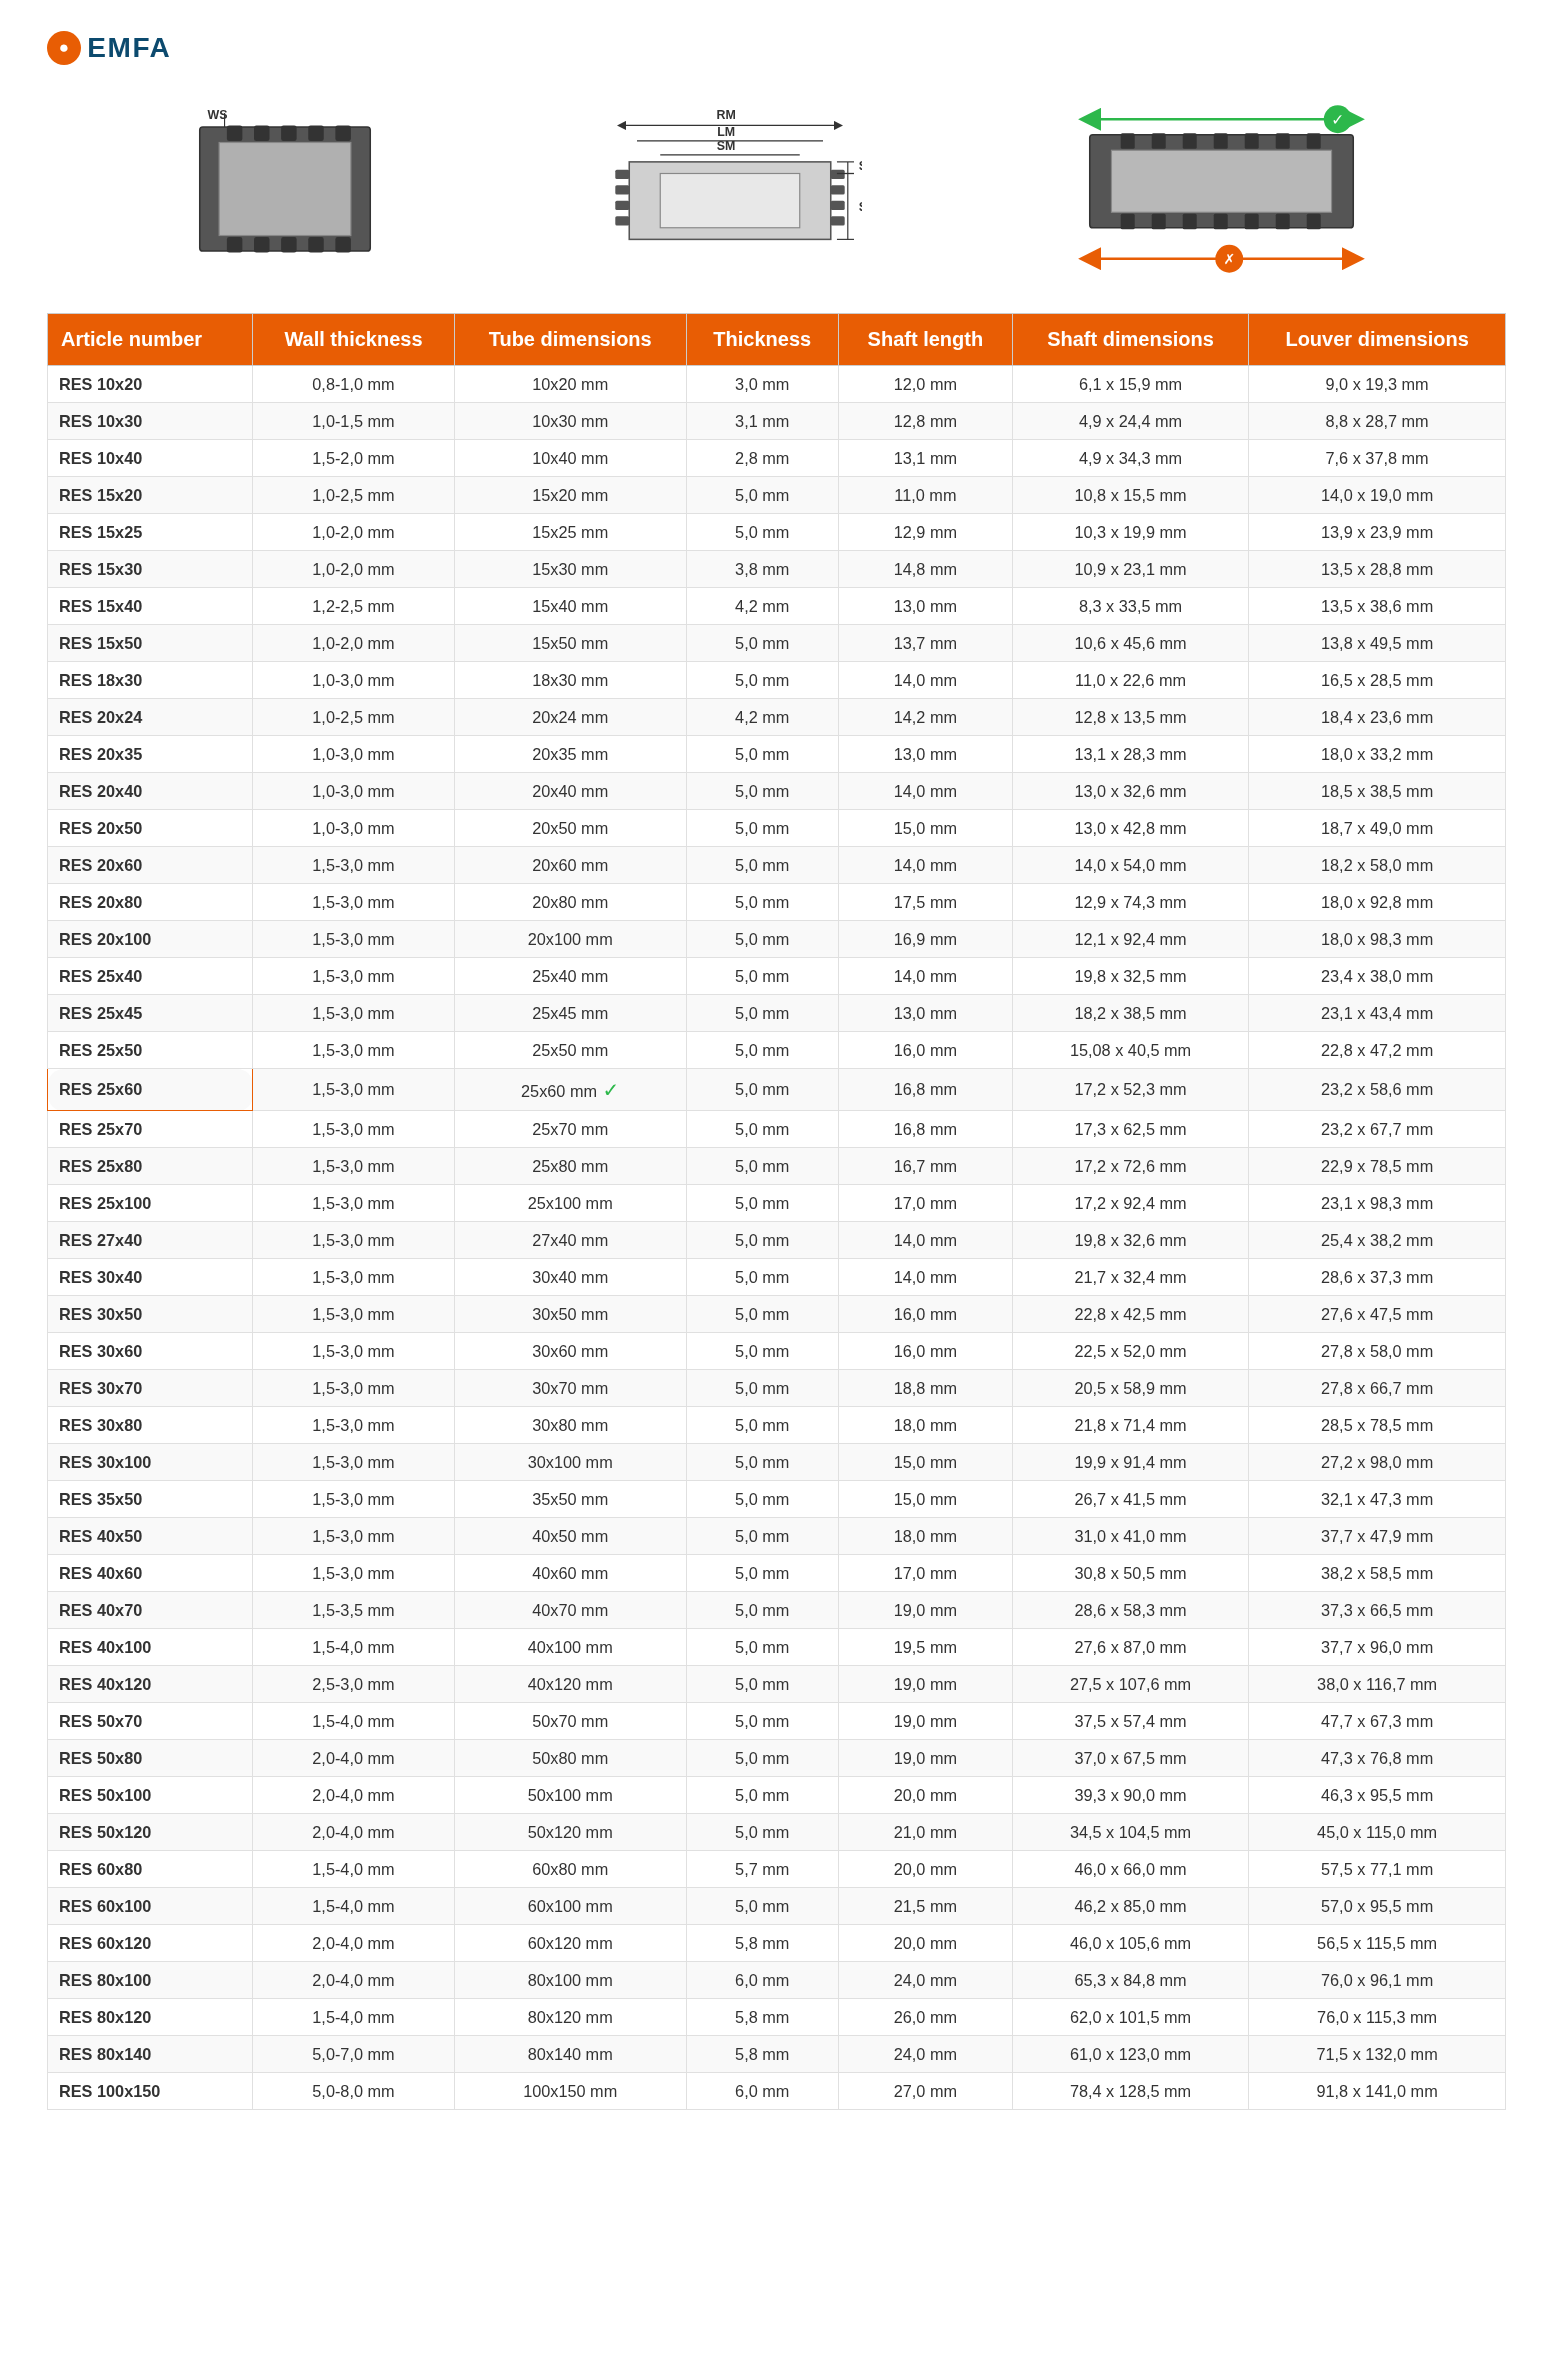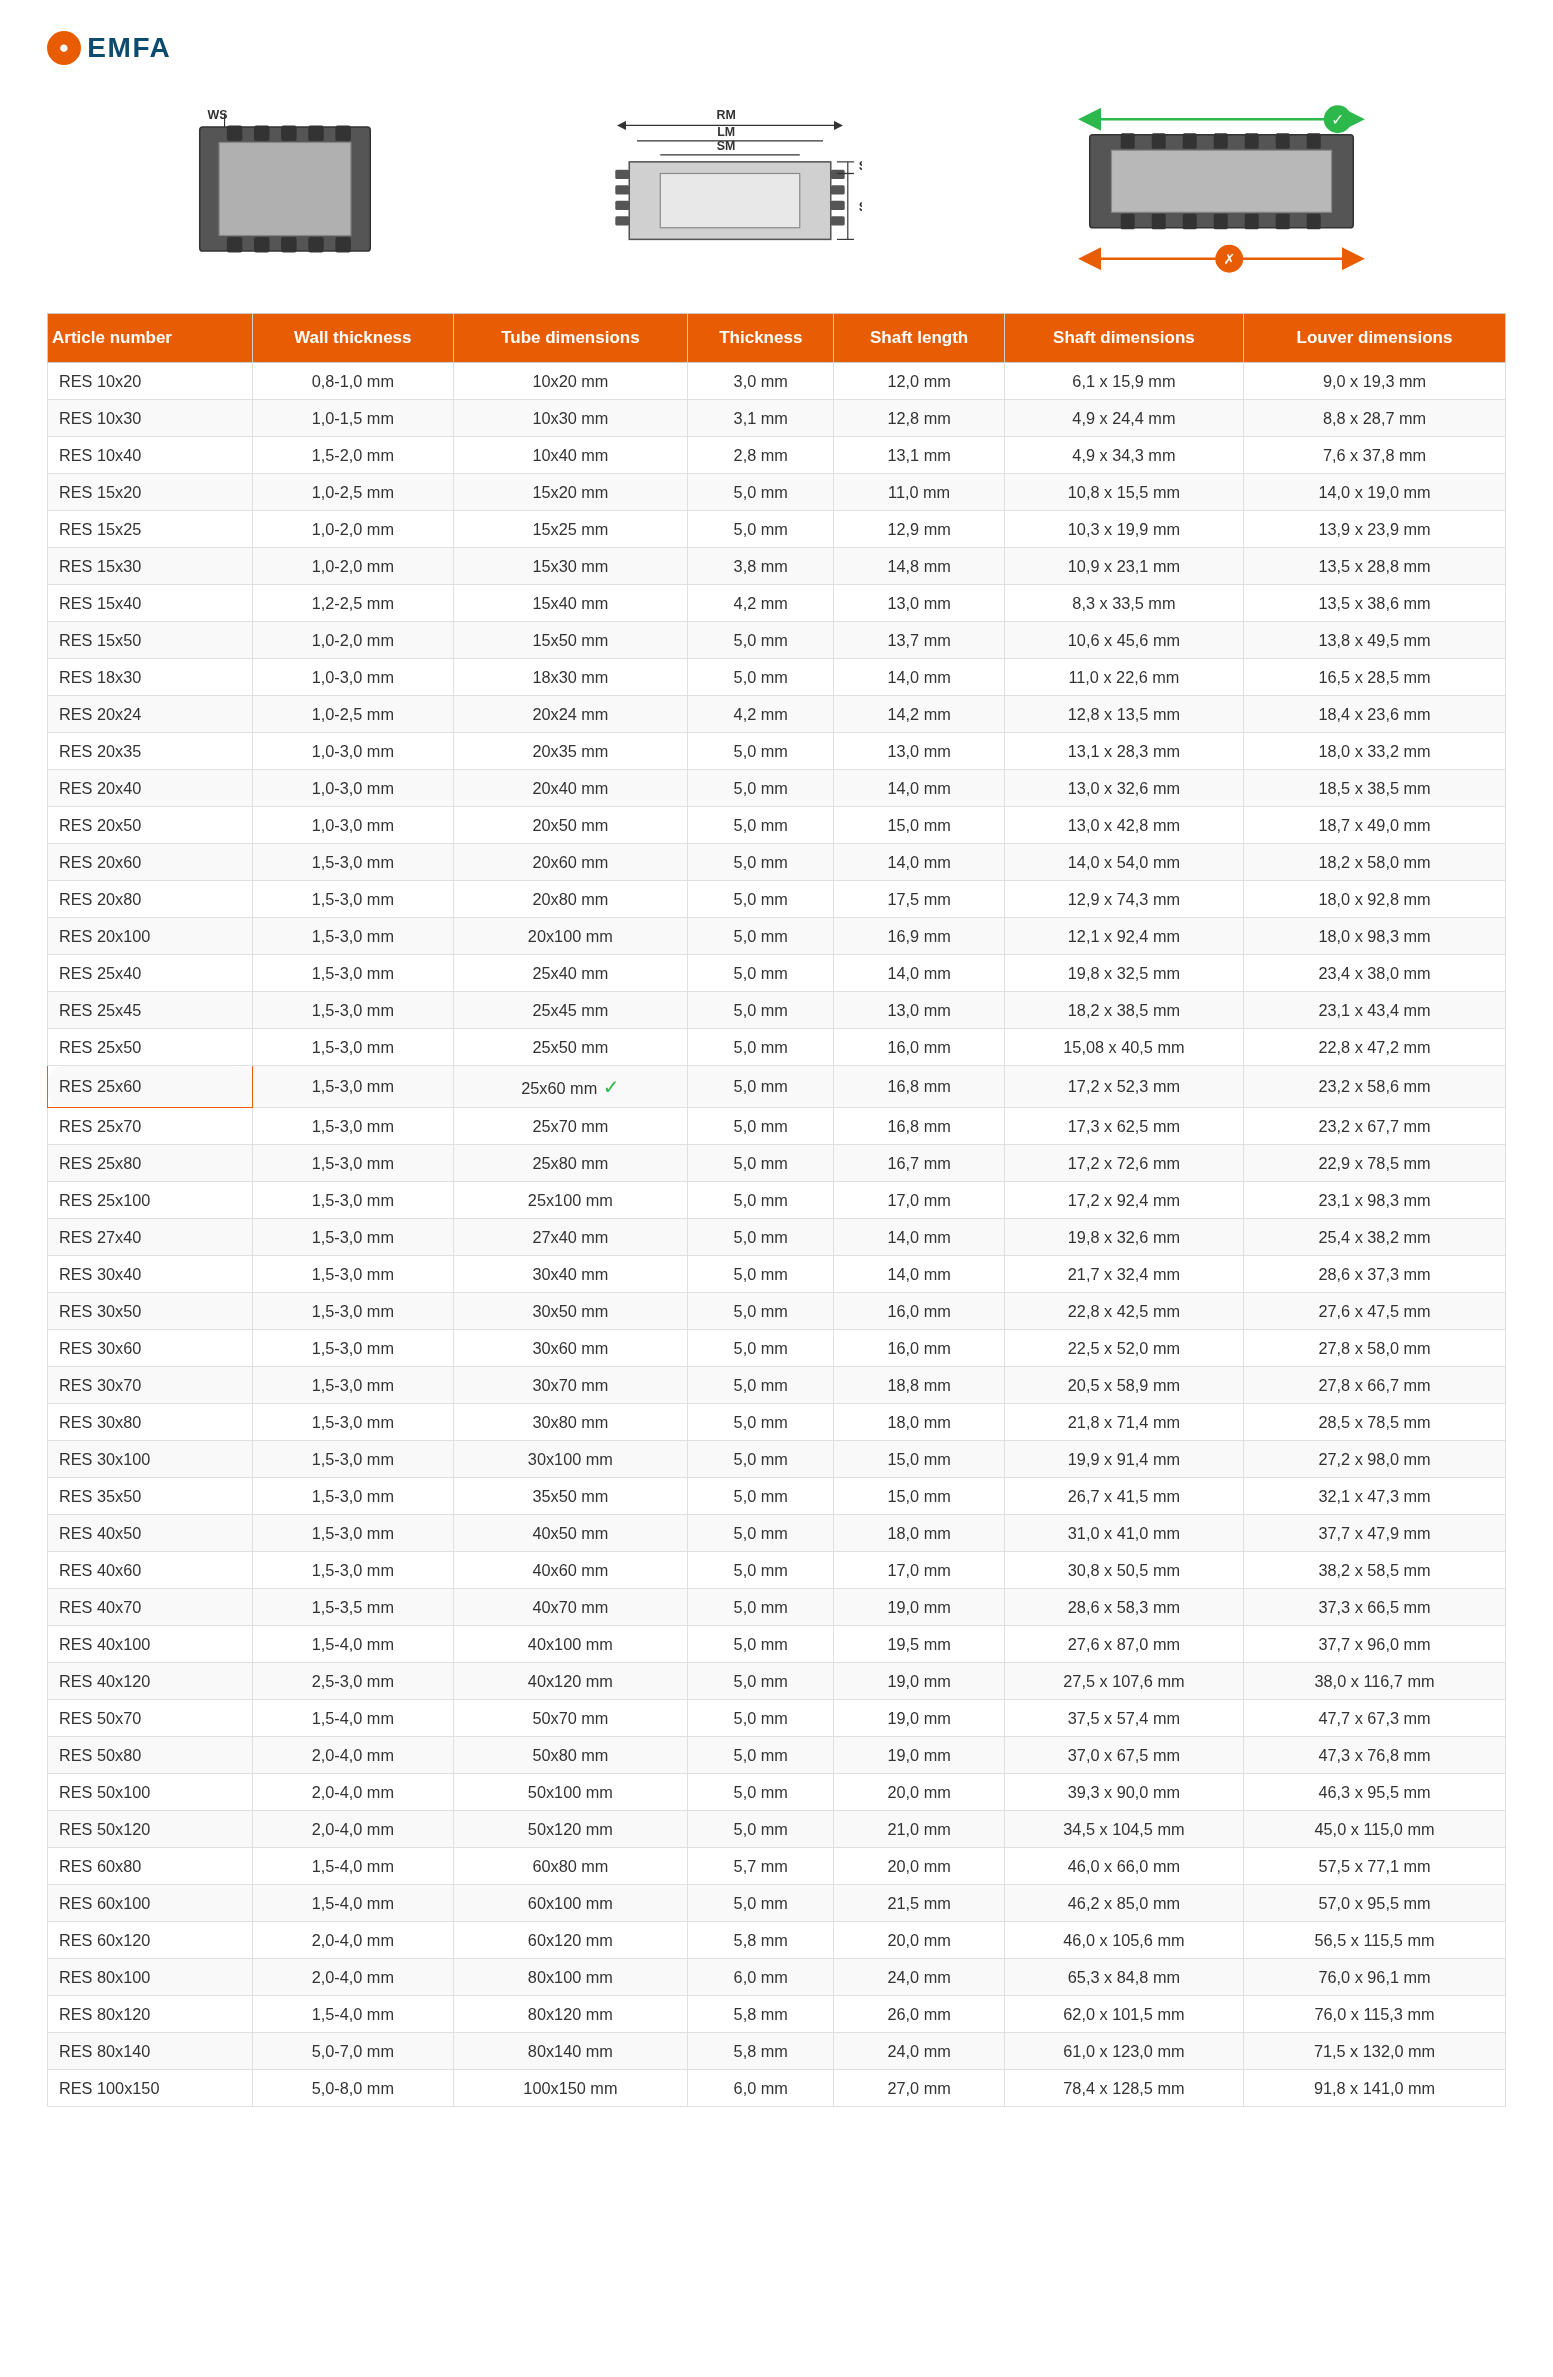--- a/index.html
+++ b/index.html
@@ -71,24 +71,24 @@
       border-collapse: collapse;
       font-size: 17px;
     }
 
     thead tr {
       background: #e85d04;
       color: #fff;
     }
 
     thead th {
-      padding: 14px 4px;
+      padding: 14px 13px;
       text-align: center;
       font-weight: 700;
-      font-size: 17px;
+      font-size: 20px;
       border: 0.8px solid #ccc;
     }
 
     thead th:first-child {
       text-align: left;
     }
 
     tbody tr {
       border-bottom: 0.8px solid #ddd;
     }
@@ -100,21 +100,21 @@
     tbody td {
       padding: 8.5px 11px;
       text-align: center;
       font-size: 16.3px;
       color: #333;
       border: 0.8px solid #e0e0e0;
     }
 
     tbody td:first-child {
       text-align: left;
-      font-weight: 400;
+      font-weight: 700;
     }
 
     .checkmark {
       color: #2db84b;
       font-size: 20px;
     }
   </style>
 </head>
 <body>
 

